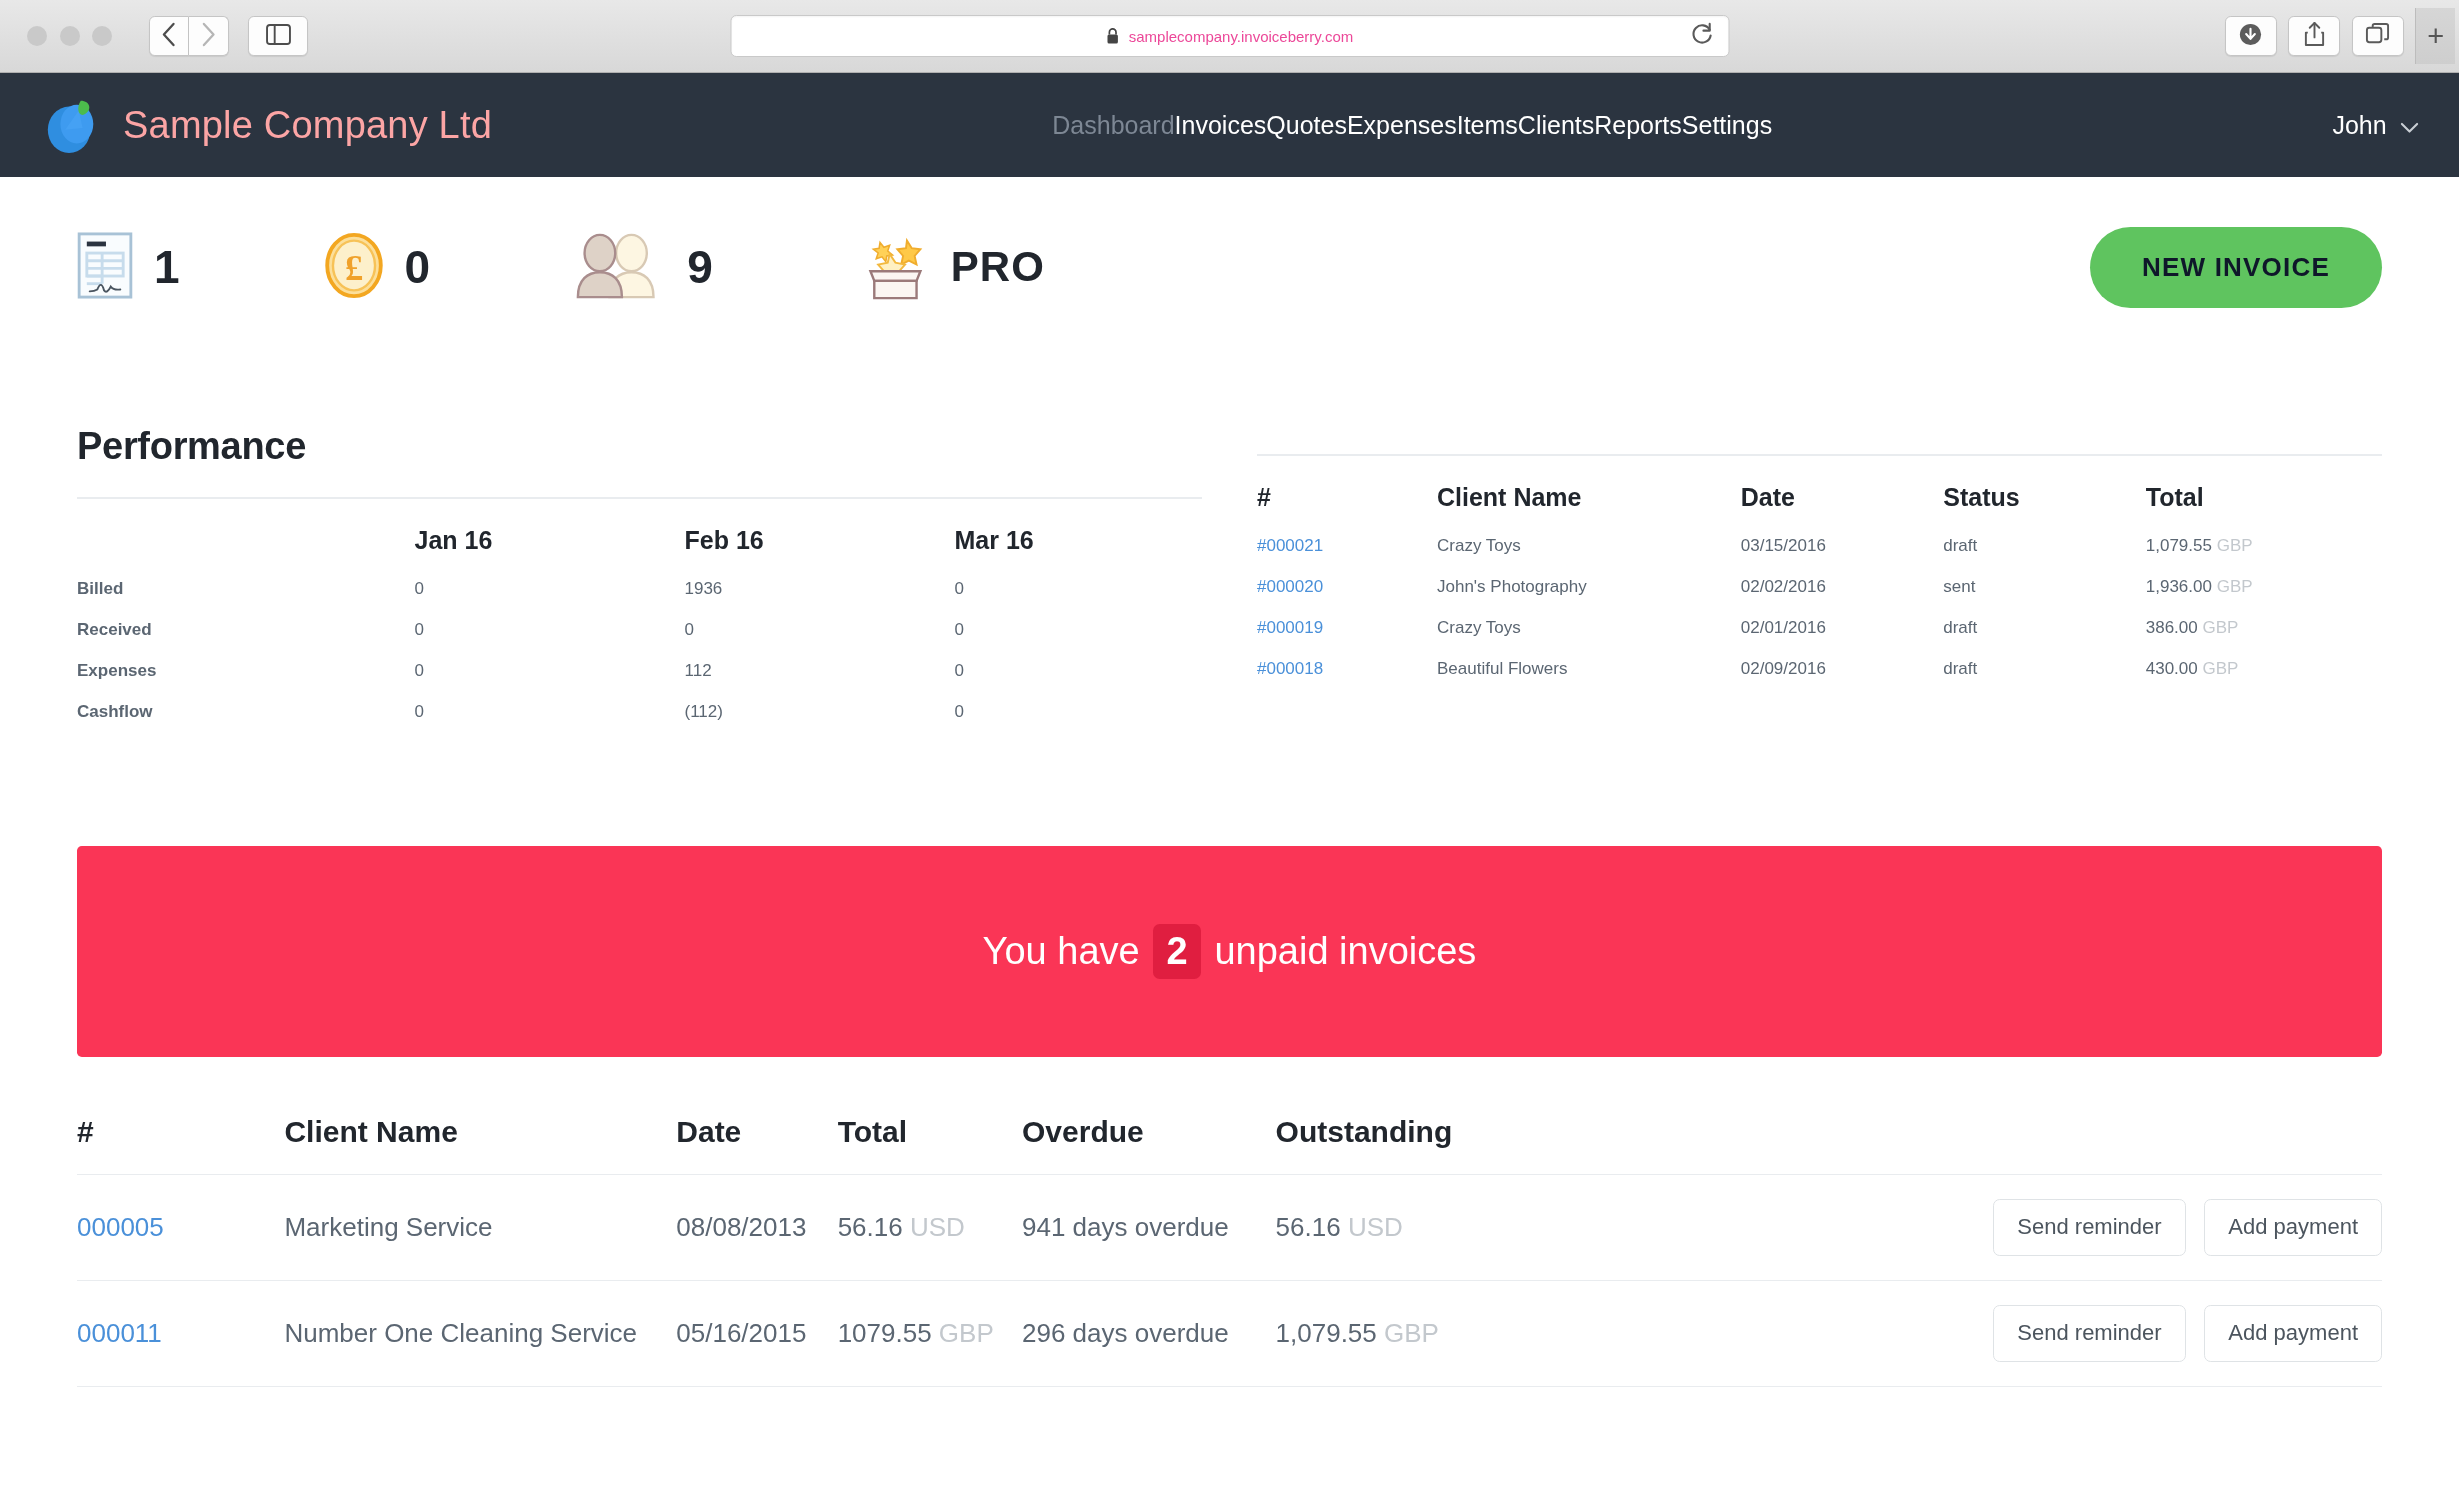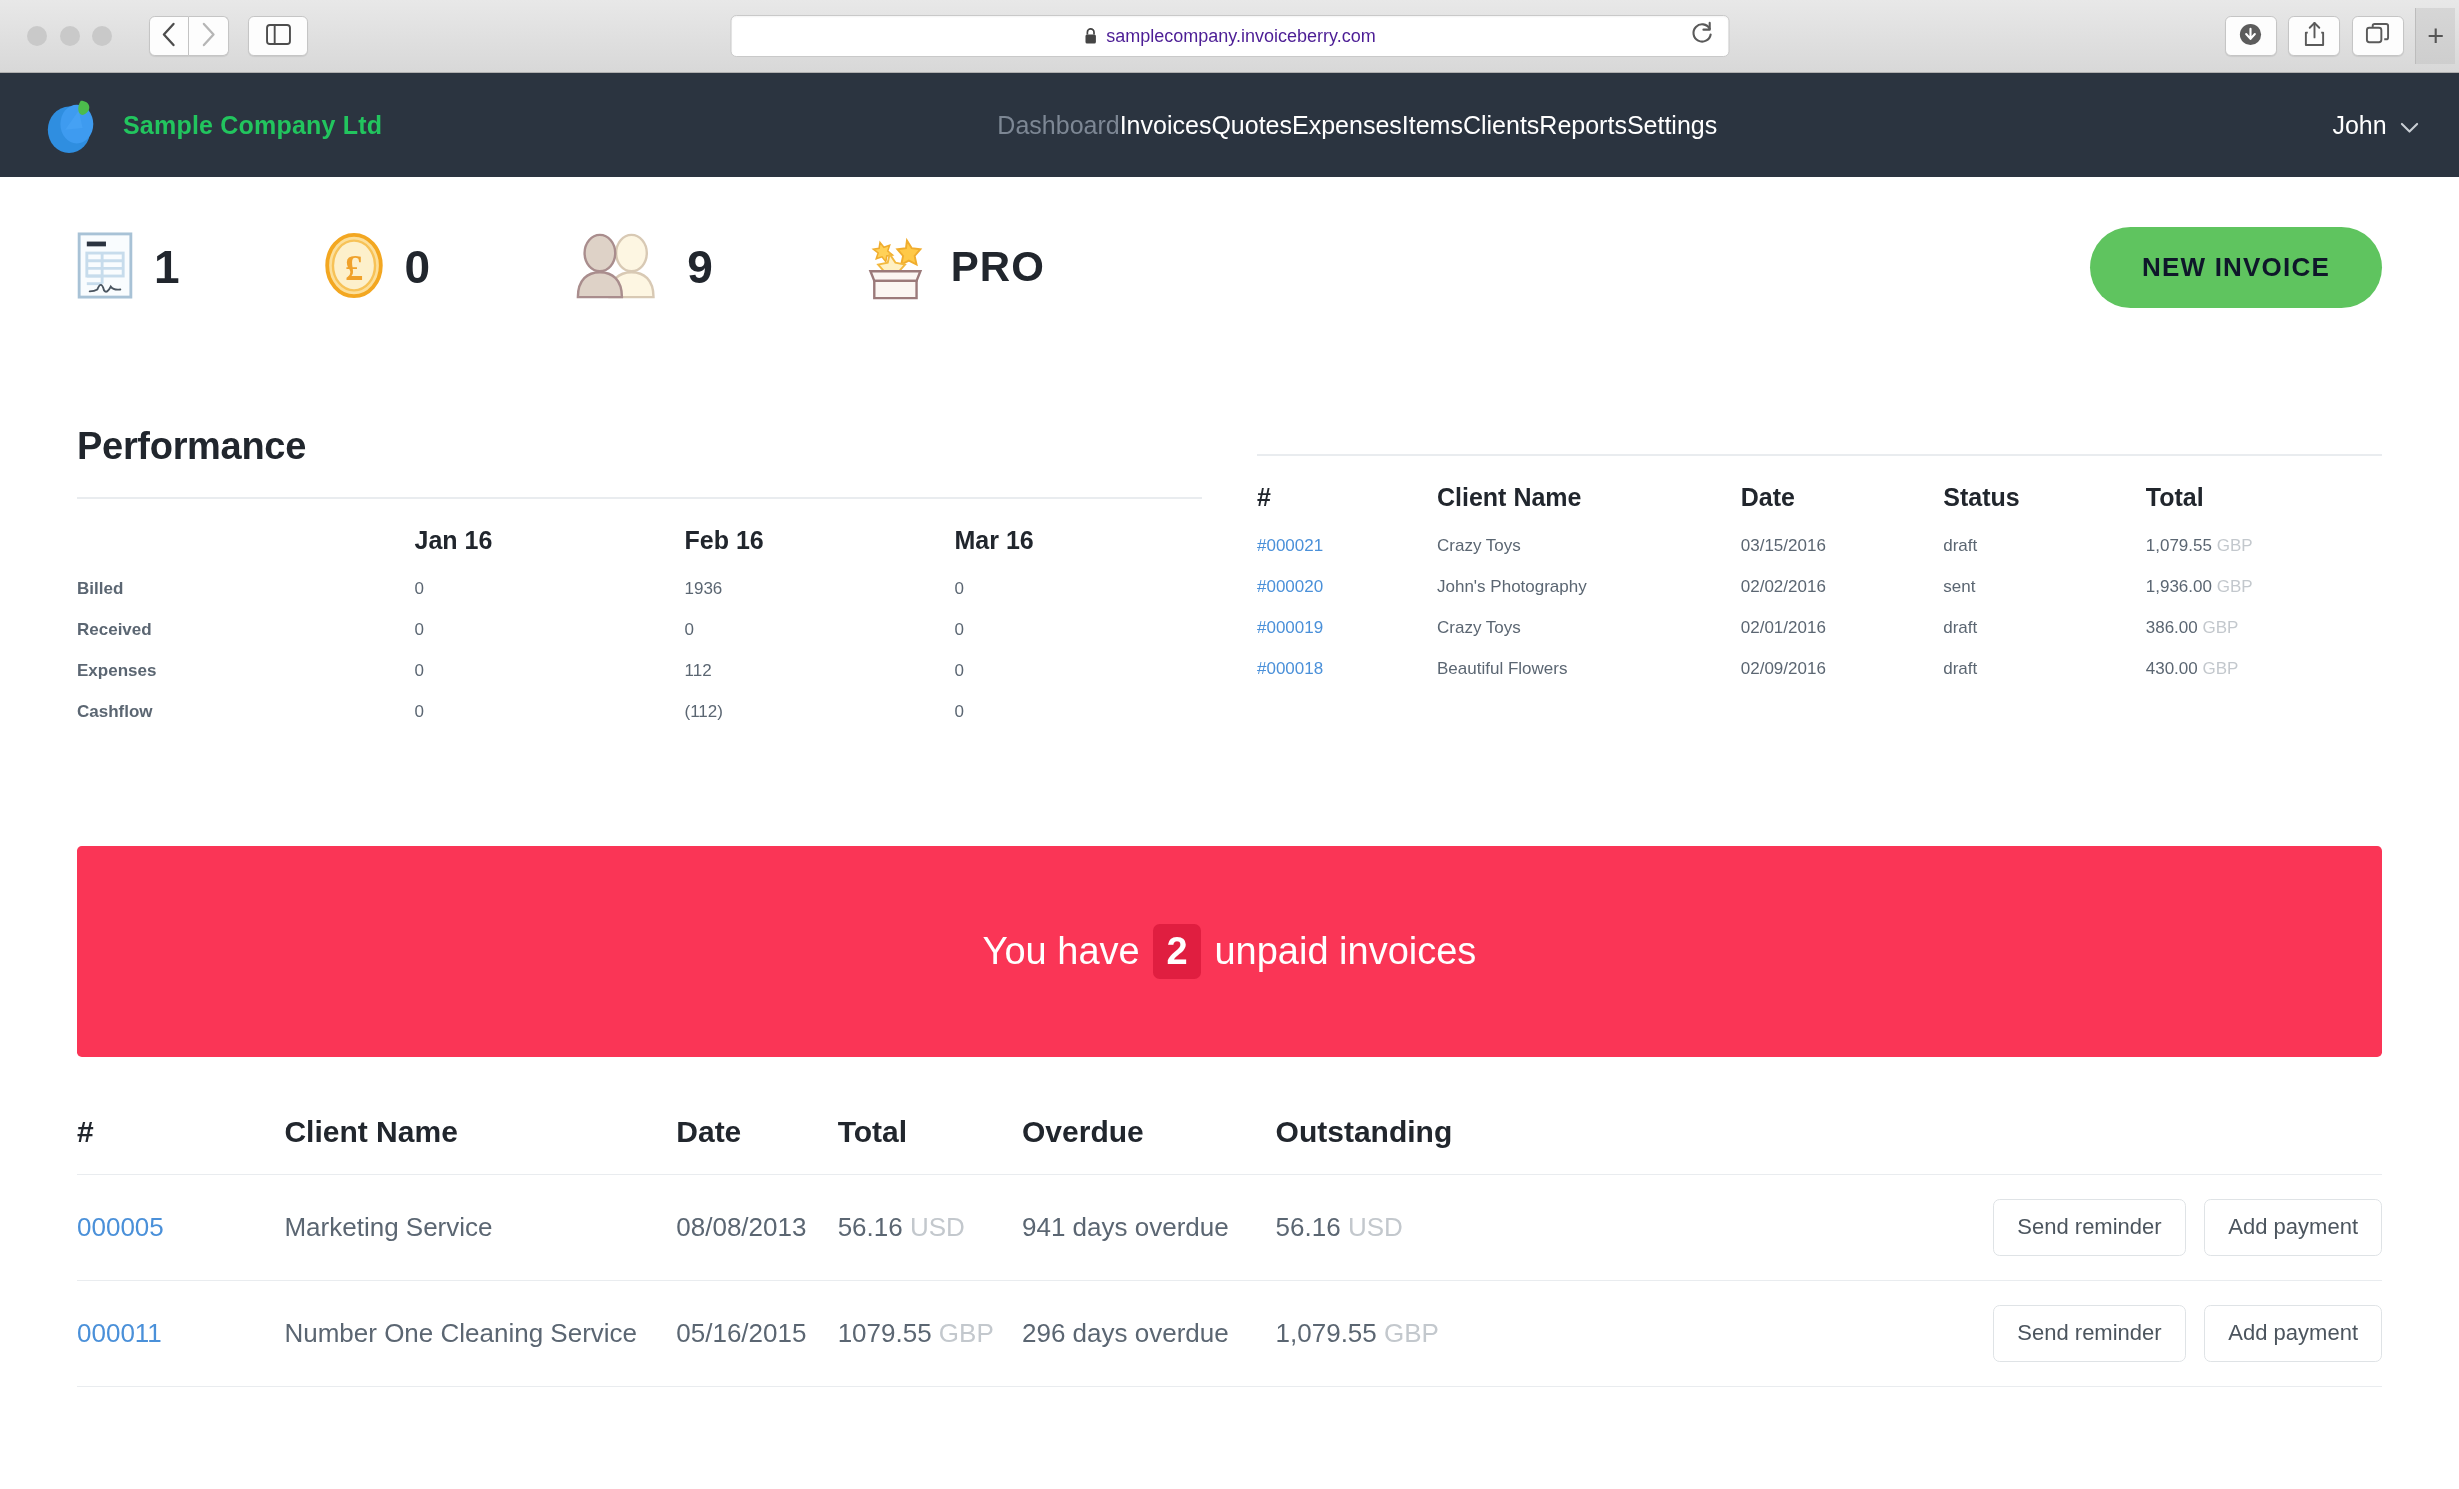--- a/index.html
+++ b/index.html
@@ -32,21 +32,21 @@
   .nav-group { display: flex; margin-left: 37px; gap: 0; }
   .nav-group .chrome-btn { width: 40px; border-radius: 0; }
   .nav-group .chrome-btn:first-child { border-radius: 5.8px 0 0 5.8px; }
   .nav-group .chrome-btn:last-child { border-radius: 0 5.8px 5.8px 0; border-left: none; }
   .sidebar-btn { width: 60px; margin-left: 19px; }
   .url-bar {
     position: absolute; left: 50%; transform: translateX(-50%);
     width: 999px; height: 42px;
     background: #ffffff; border: 1px solid #c9c9c9; border-radius: 5.8px;
     display: flex; align-items: center; justify-content: center;
-    font-size: 18px; color: #4c1d95;
+    font-size: 15px; color: #ec4899;
     box-shadow: inset 0 1px 1.9px rgba(0,0,0,.05);
   }
   .lock-icon { margin-right: 8.6px; display: inline-flex; }
   .reload-btn {
     position: absolute; right: 13.4px; top: 50%; transform: translateY(-50%);
     color: #666; display: flex; align-items: center;
   }
   .chrome-right { margin-left: auto; display: flex; align-items: center; gap: 11.5px; padding-right: 3.8px; }
   .chrome-right .chrome-btn { width: 52px; }
   .new-tab-btn {
@@ -59,21 +59,21 @@
 
   
   .app-nav {
     height: 104px; width: 100%;
     background: #2b3440;
     display: flex; align-items: center;
     padding: 0 40px 0 42px;
   }
   .brand { display: flex; align-items: center; gap: 21px; }
   .brand-logo { width: 60px; height: 60px; position: relative; }
-  .brand-name { color: #22c55e; font-size: 25px; font-weight: 700; letter-spacing: 0.2px; }
+  .brand-name { color: #fca5a5; font-size: 38px; font-weight: 400; letter-spacing: 0.2px; }
   .nav-links { display: flex; align-items: center; margin: 0 auto; }
   .nav-link { color: #ffffff; font-size: 25px; text-decoration: none; }
   .nav-link.muted { color: #7d8794; }
   .user-menu { display: flex; align-items: center; gap: 13.4px; color: #fff; font-size: 25px; }
 
   
   .page { padding: 0 77px; }
 
   .stats-row {
     display: flex; align-items: center;

